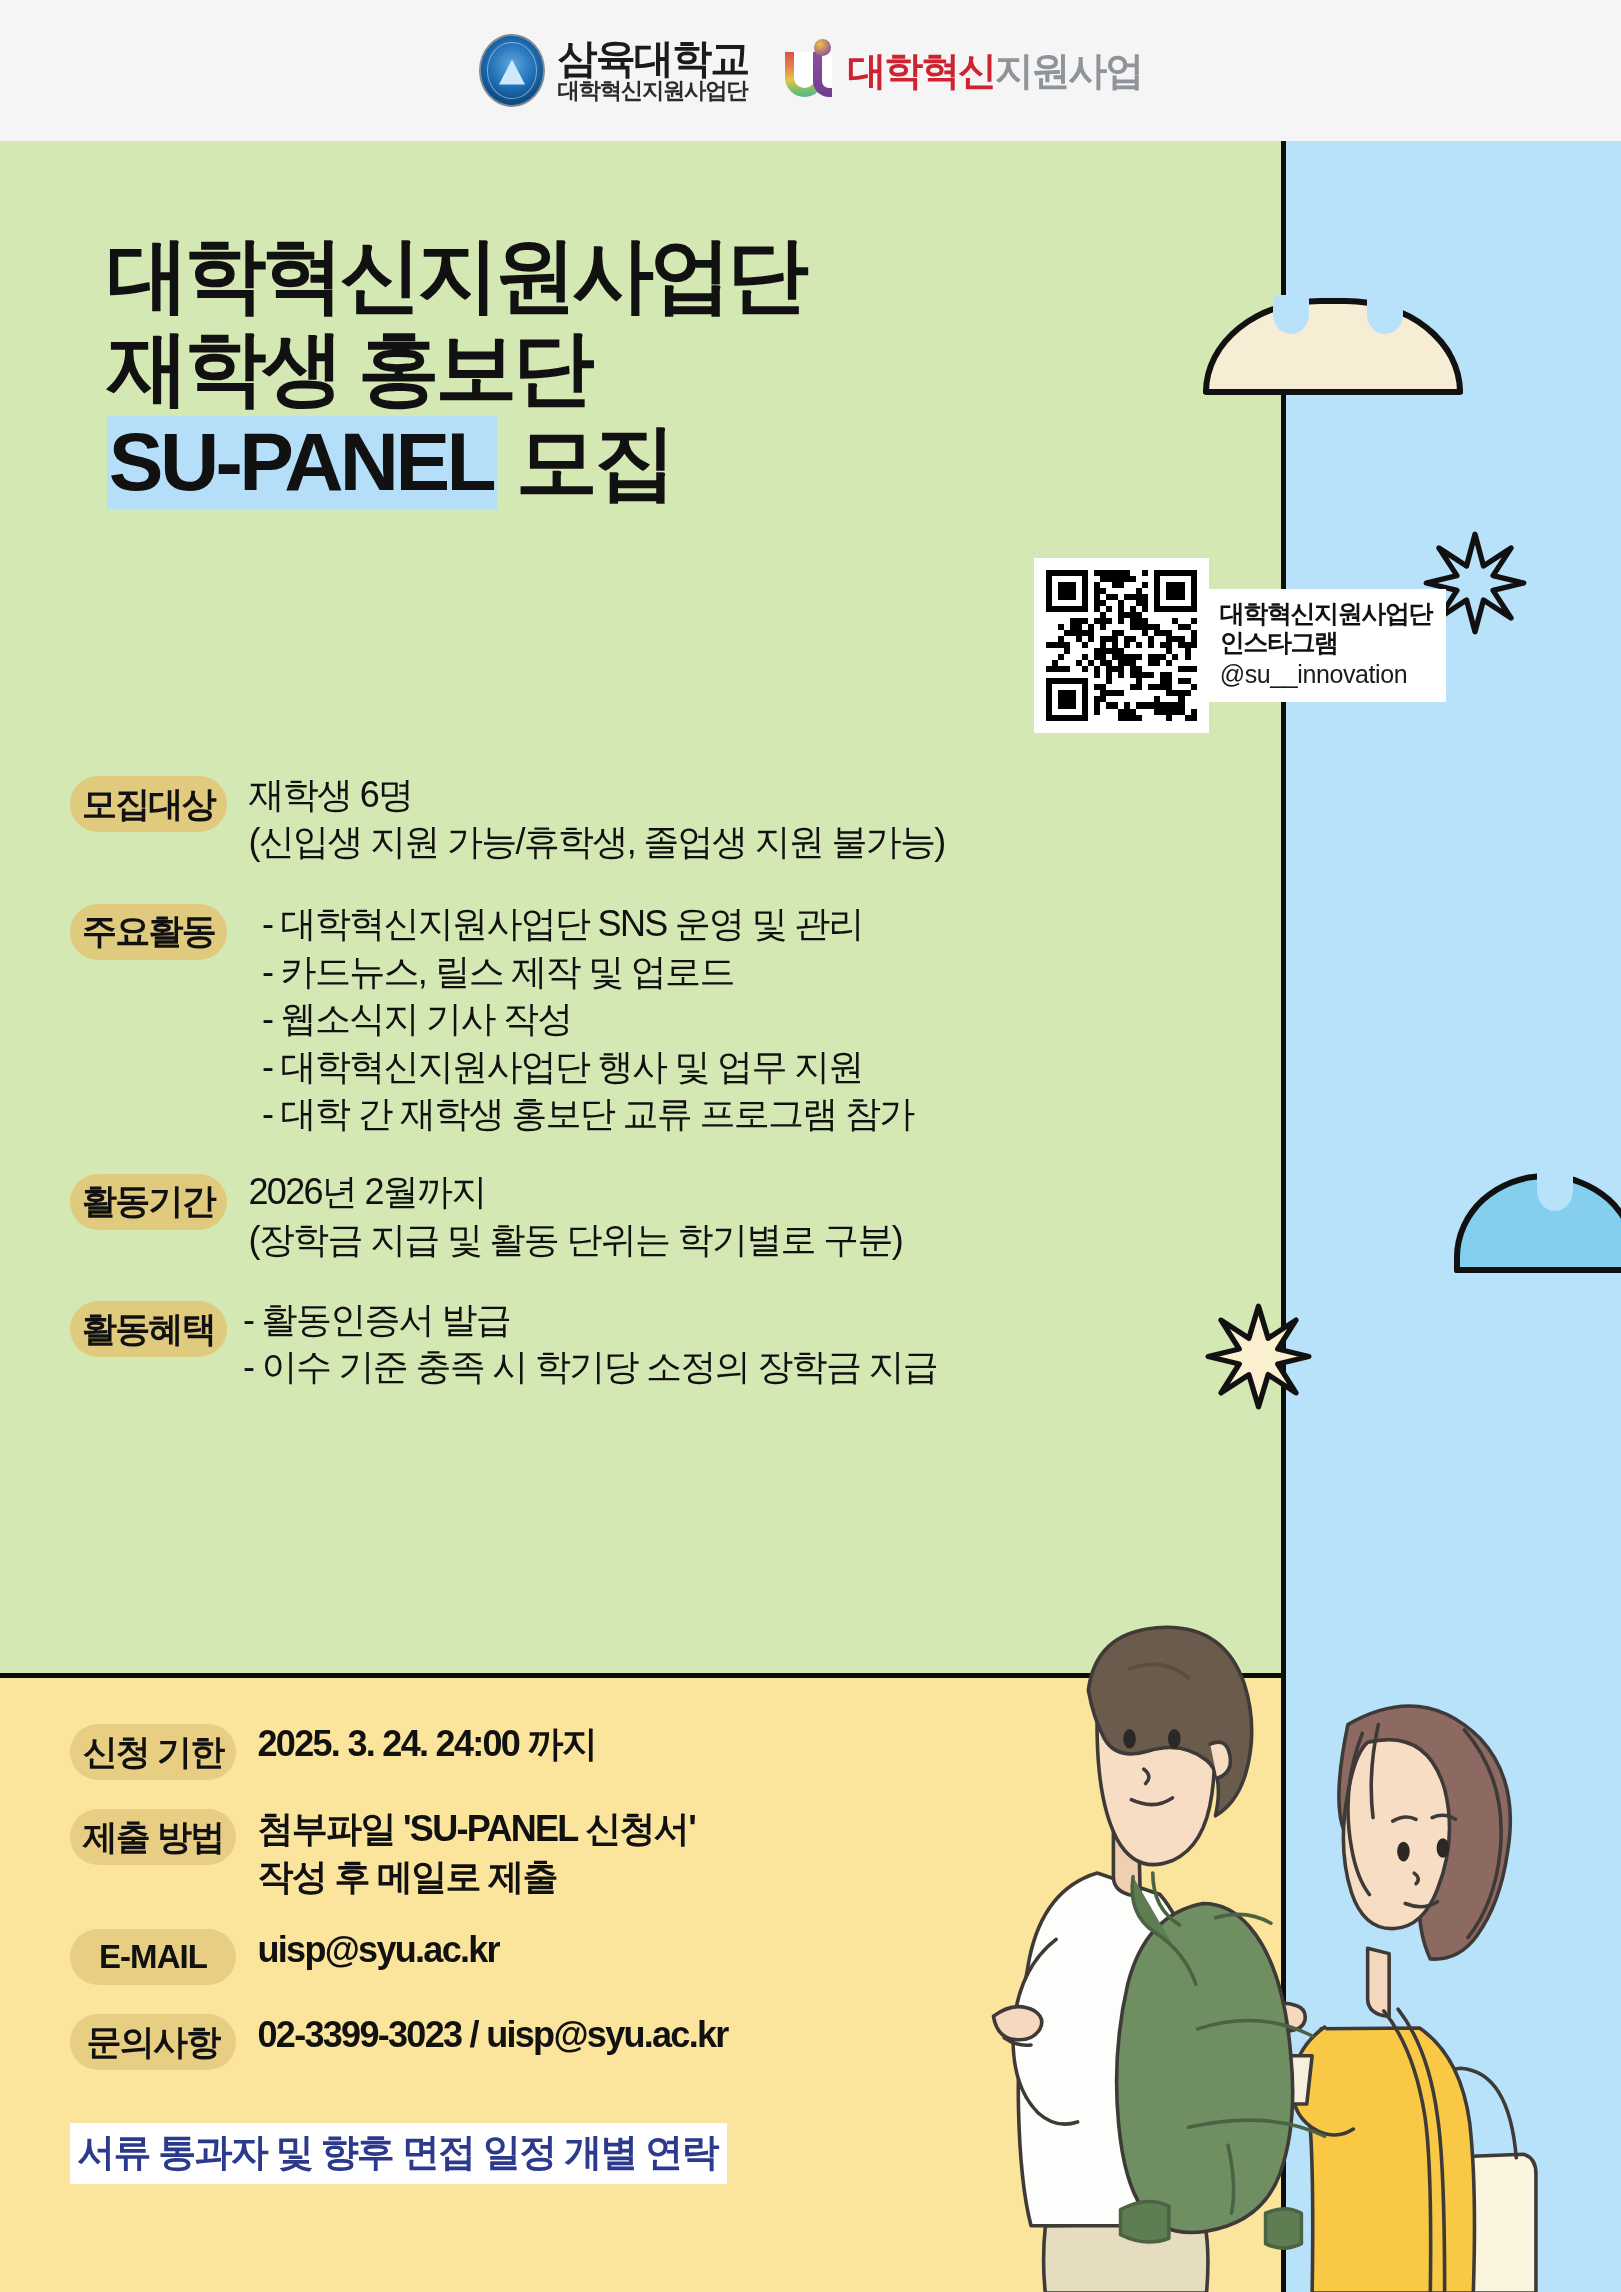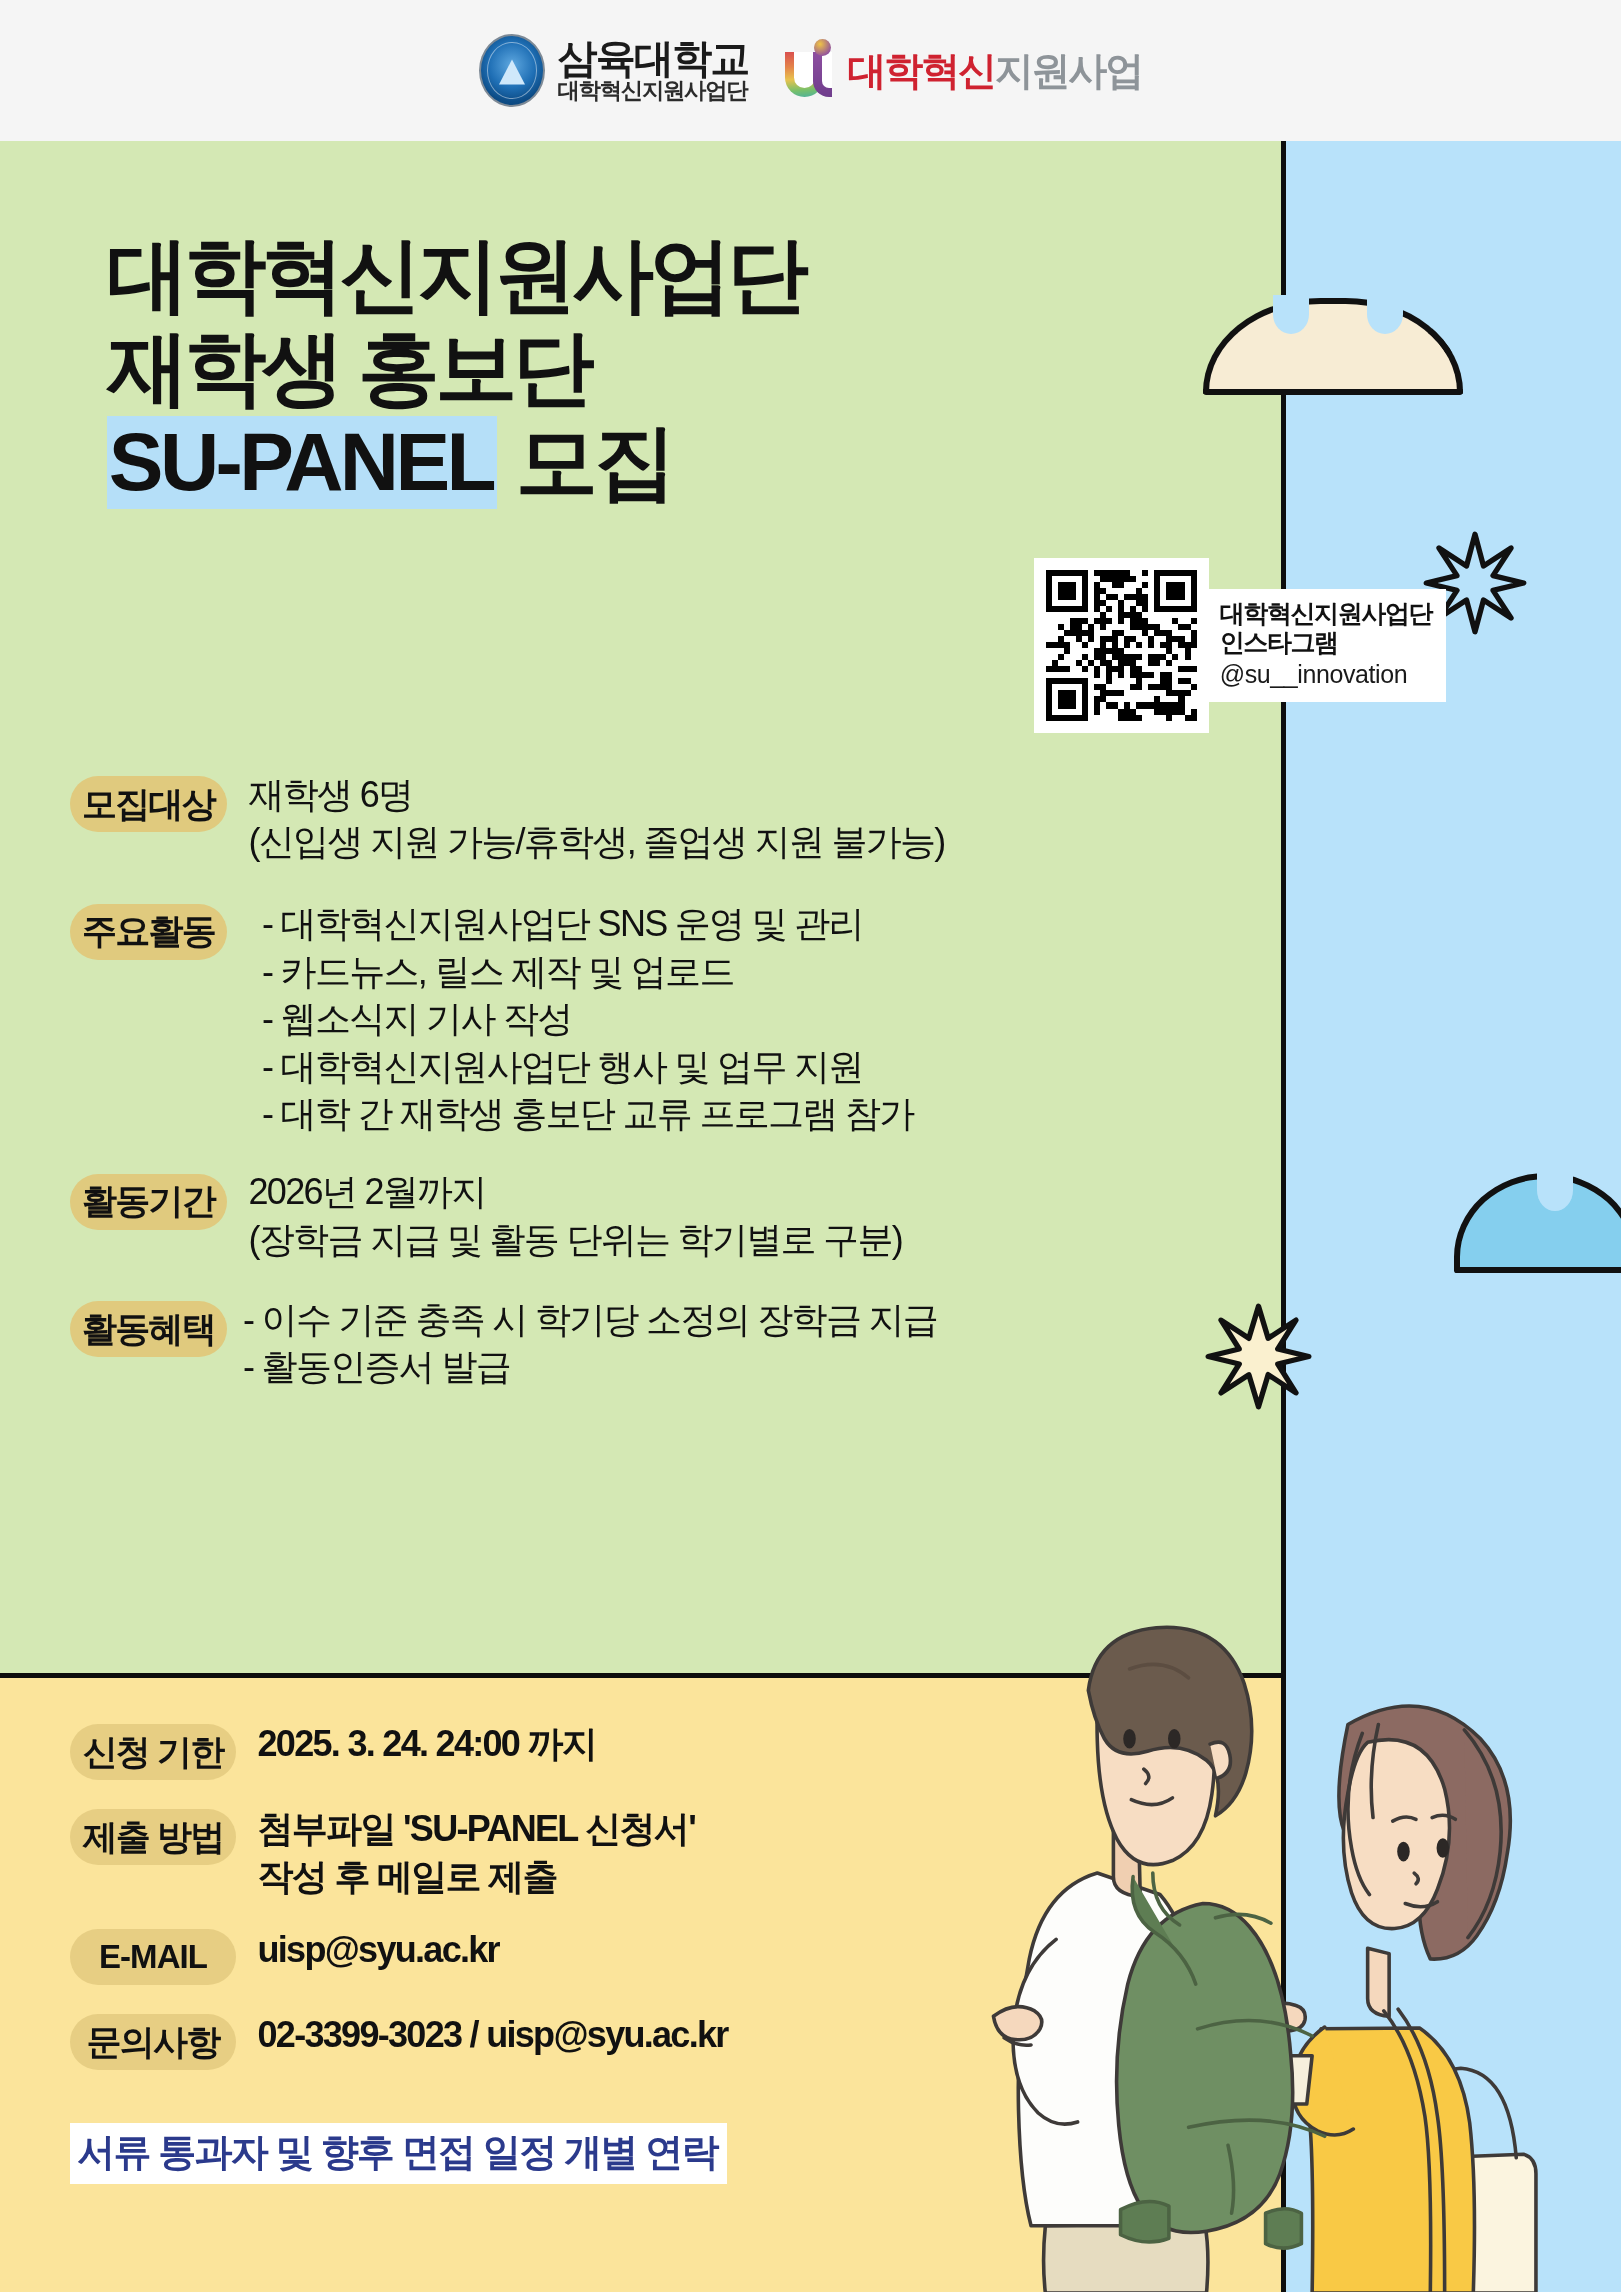--- a/index.html
+++ b/index.html
@@ -911,22 +911,22 @@
       <div class="badge">활동기간</div>
       <div class="rtext">
         <p>2026년 2월까지</p>
         <p>(장학금 지급 및 활동 단위는 학기별로 구분)</p>
       </div>
     </div>
 
     <div class="row r-benefit">
       <div class="badge">활동혜택</div>
       <div class="rtext">
+        <p>- 활동인증서 발급</p>
         <p>- 이수 기준 충족 시 학기당 소정의 장학금 지급</p>
-        <p>- 활동인증서 발급</p>
       </div>
     </div>
   </div>
 
   <div class="rows-yellow">
 
     <div class="row y-deadline">
       <div class="badge">신청 기한</div>
       <div class="rtext">
         <p>2025. 3. 24. 24:00 까지</p>

